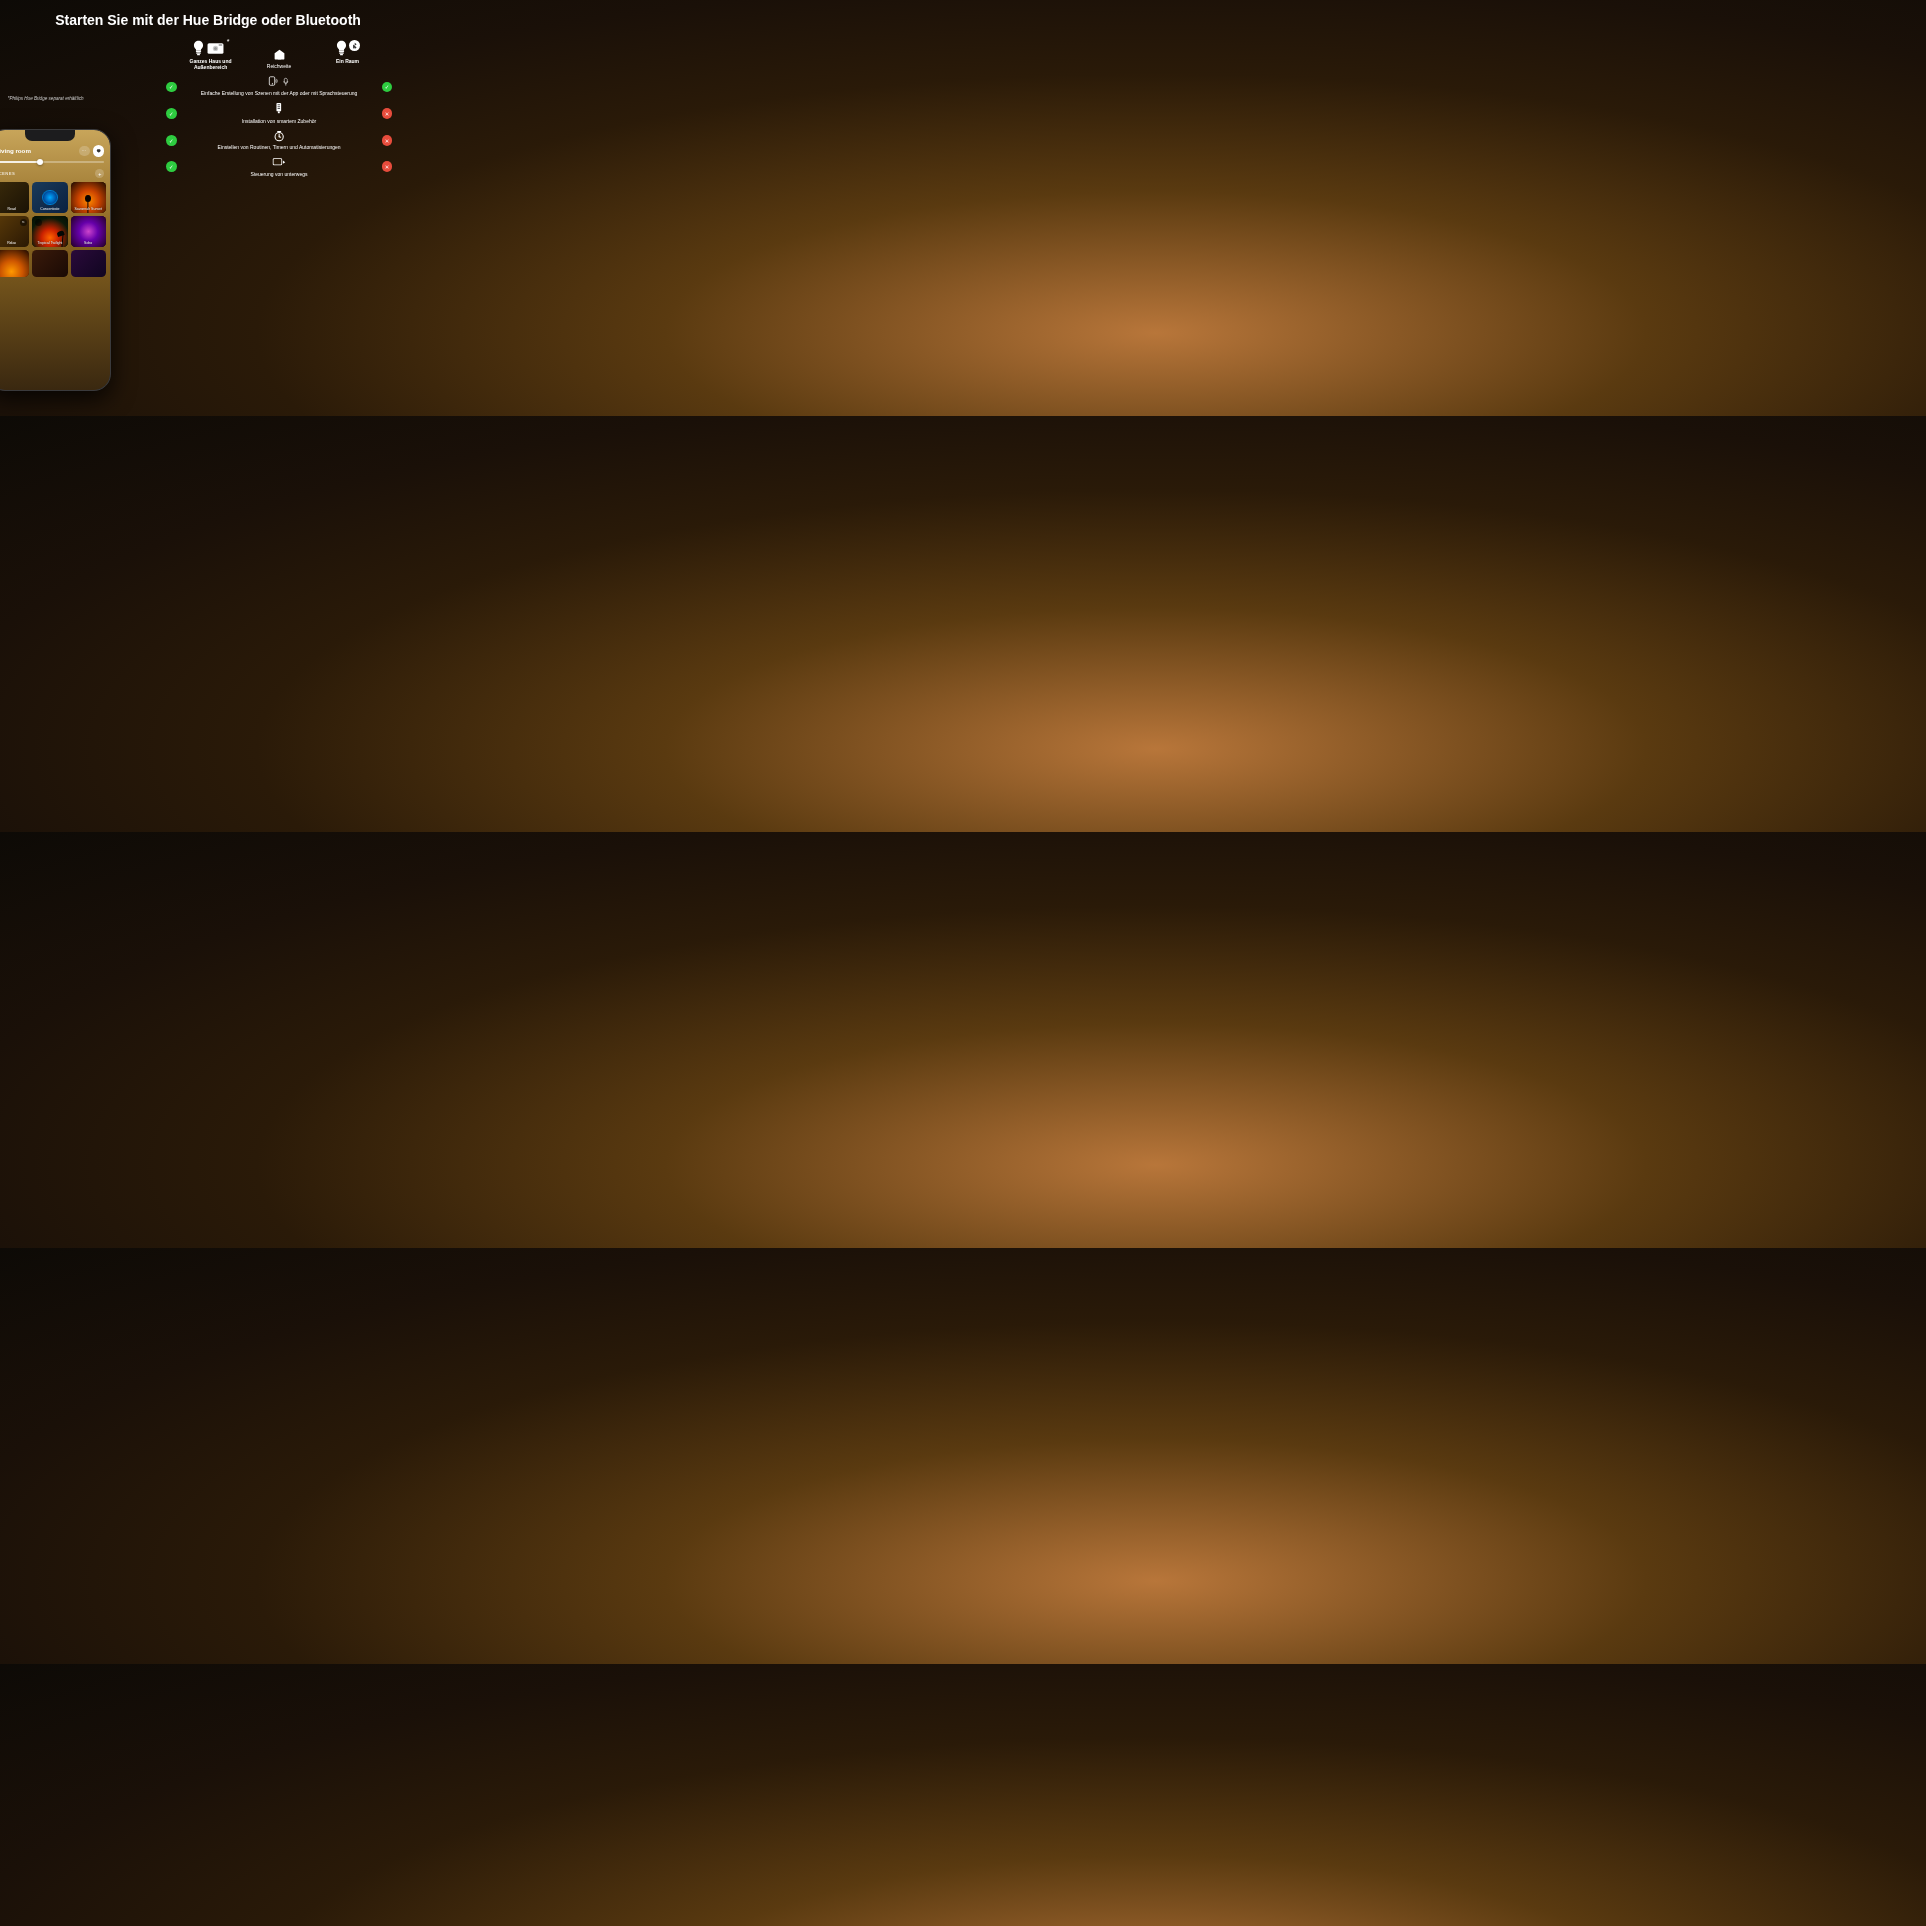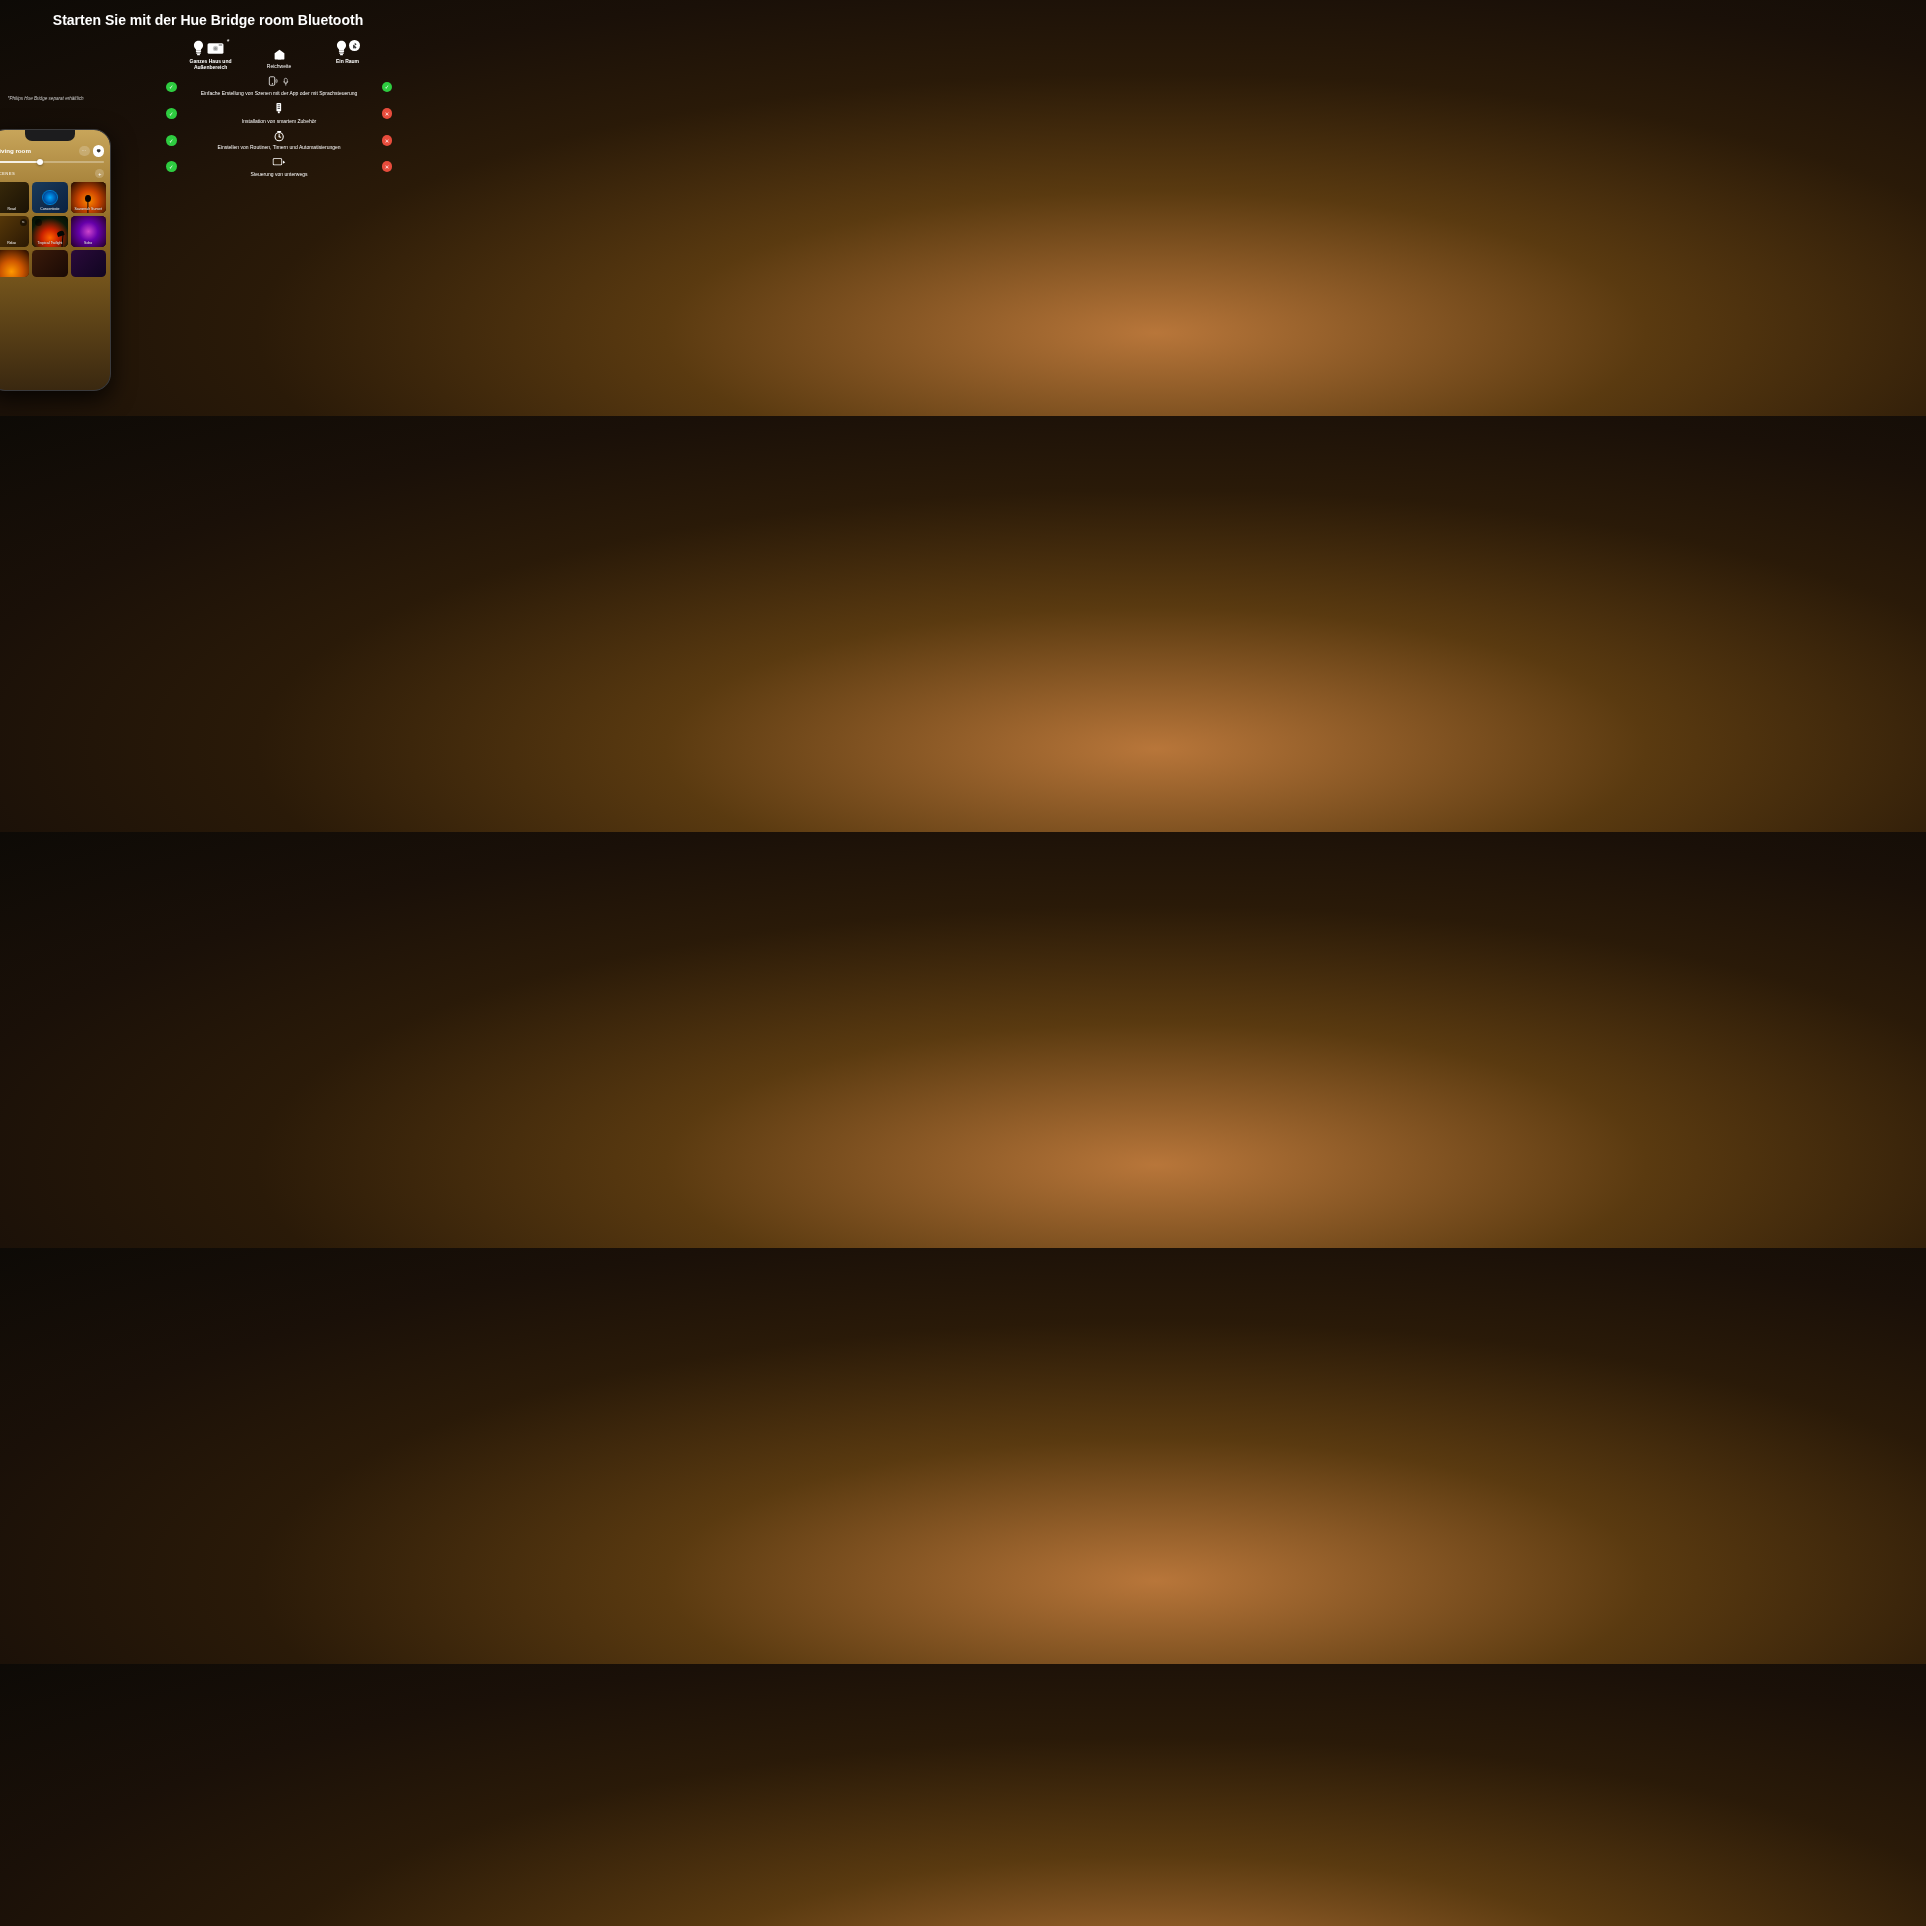--- a/index.html
+++ b/index.html
@@ -460,21 +460,21 @@
       flex-direction: column;
       align-items: center;
     }
   </style>
 </head>
 <body>
 
 <div style="width:416px;height:416px;position:relative;overflow:hidden;">
 
   <div class="header">
-    <h1 class="header-title">Starten Sie mit der Hue Bridge room Bluetooth</h1>
+    <h1 class="header-title">Starten Sie mit der Hue Bridge oder Bluetooth</h1>
   </div>
 
   <div class="main-content">
 
     <div class="left-section">
 
       <div class="bridge-note">*Philips Hue Bridge separat erhältlich</div>
 
       <div class="phone-container">
         <div class="phone-frame">

